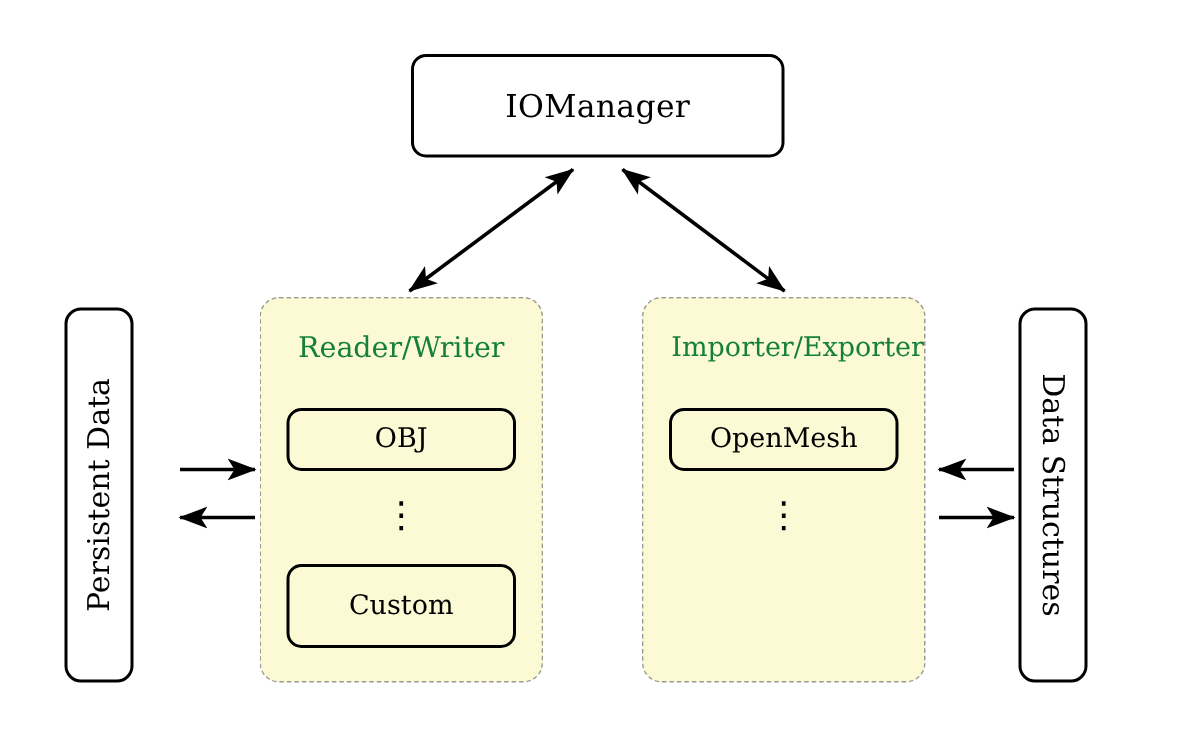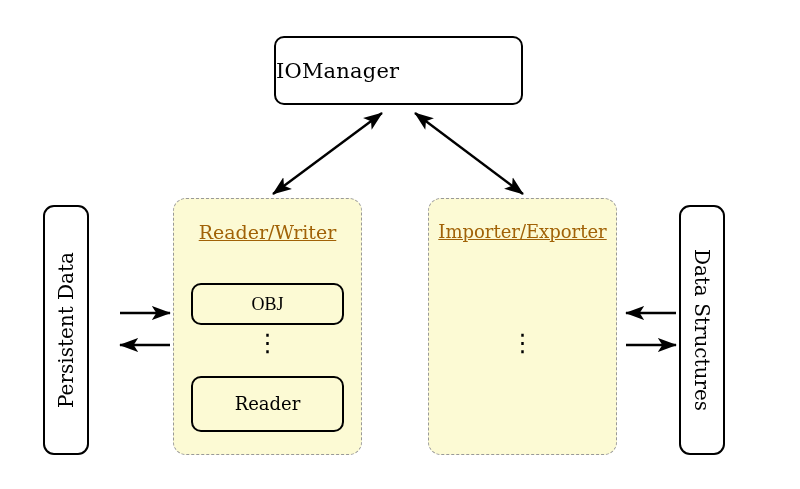--- a/index.html
+++ b/index.html
@@ -20,20 +20,21 @@
 
   
   .node {
     position: absolute;
     box-sizing: border-box;
     background: #ffffff;
     border: 2.2px solid #000000;
     border-radius: 10px;
     display: flex;
     align-items: center;
+    justify-content: center;
     text-align: center;
     color: #000000;
   }
 
   #io-manager {
     left: 274px;
     top: 36px;
     width: 249px;
     height: 69px;
     font-size: 21px;
@@ -88,43 +89,42 @@
   #group-reader-writer { left: 173px; width: 189px; }
   #group-importer-exporter { left: 428px; width: 189px; }
 
   .group-title {
     position: absolute;
     top: 22px;
     left: 0;
     right: 0;
     text-align: center;
     font-size: 19px;
-    color: #a16207;
+    color: #15803d;
     white-space: nowrap;
-    text-decoration: underline;
-  }
-  #group-importer-exporter .group-title { font-size: 18px; }
+  }
+  #group-importer-exporter .group-title { font-size: 18px; text-align: right; }
 
   .inner-node {
     position: absolute;
     box-sizing: border-box;
     left: 17px;
     right: 17px;
     background: #fcfad4;
     border: 2.6px solid #000000;
     border-radius: 10px;
     display: flex;
     align-items: center;
     justify-content: center;
     text-align: center;
     font-size: 18px;
     line-height: 1.12;
     color: #000000;
   }
-  .inner-top    { top: 84px;  height: 42px; font-family: Liberation Serif, serif; }
+  .inner-top    { top: 73px;  height: 42px; }
   .inner-bottom { top: 177px; height: 56px; }
 
   .ellipsis-vert {
     position: absolute;
     left: 0;
     right: 0;
     top: 124px;
     height: 40px;
     text-align: center;
     font-size: 24px;
@@ -161,27 +161,30 @@
   </div>
 
   <div class="group" id="group-reader-writer">
     <div class="group-title">Reader/Writer</div>
     <div class="inner-node inner-top">
       <span>OBJ</span>
     </div>
     <div class="ellipsis-vert">⋮</div>
     <div class="inner-node inner-bottom">
       <span>
-        <span>Reader</span><br>
+        <span>Custom</span><br>
       </span>
     </div>
   </div>
 
   <div class="group" id="group-importer-exporter">
     <div class="group-title">Importer/Exporter</div>
+    <div class="inner-node inner-top">
+      <span>OpenMesh</span>
+    </div>
     <div class="ellipsis-vert">⋮</div>
   </div>
 
   <svg id="arrows" viewBox="0 0 800 489">
     <defs>
       <marker id="ah-end" markerWidth="9" markerHeight="9" refX="7.6" refY="3.2" orient="auto" markerUnits="strokeWidth">
         <path d="M0,0.2 L8,3.2 L0,6.2 L1.9,3.2 z" fill="#000000"></path>
       </marker>
       <marker id="ah-start" markerWidth="9" markerHeight="9" refX="0.4" refY="3.2" orient="auto" markerUnits="strokeWidth">
         <path d="M8,0.2 L0,3.2 L8,6.2 L6.1,3.2 z" fill="#000000"></path>

